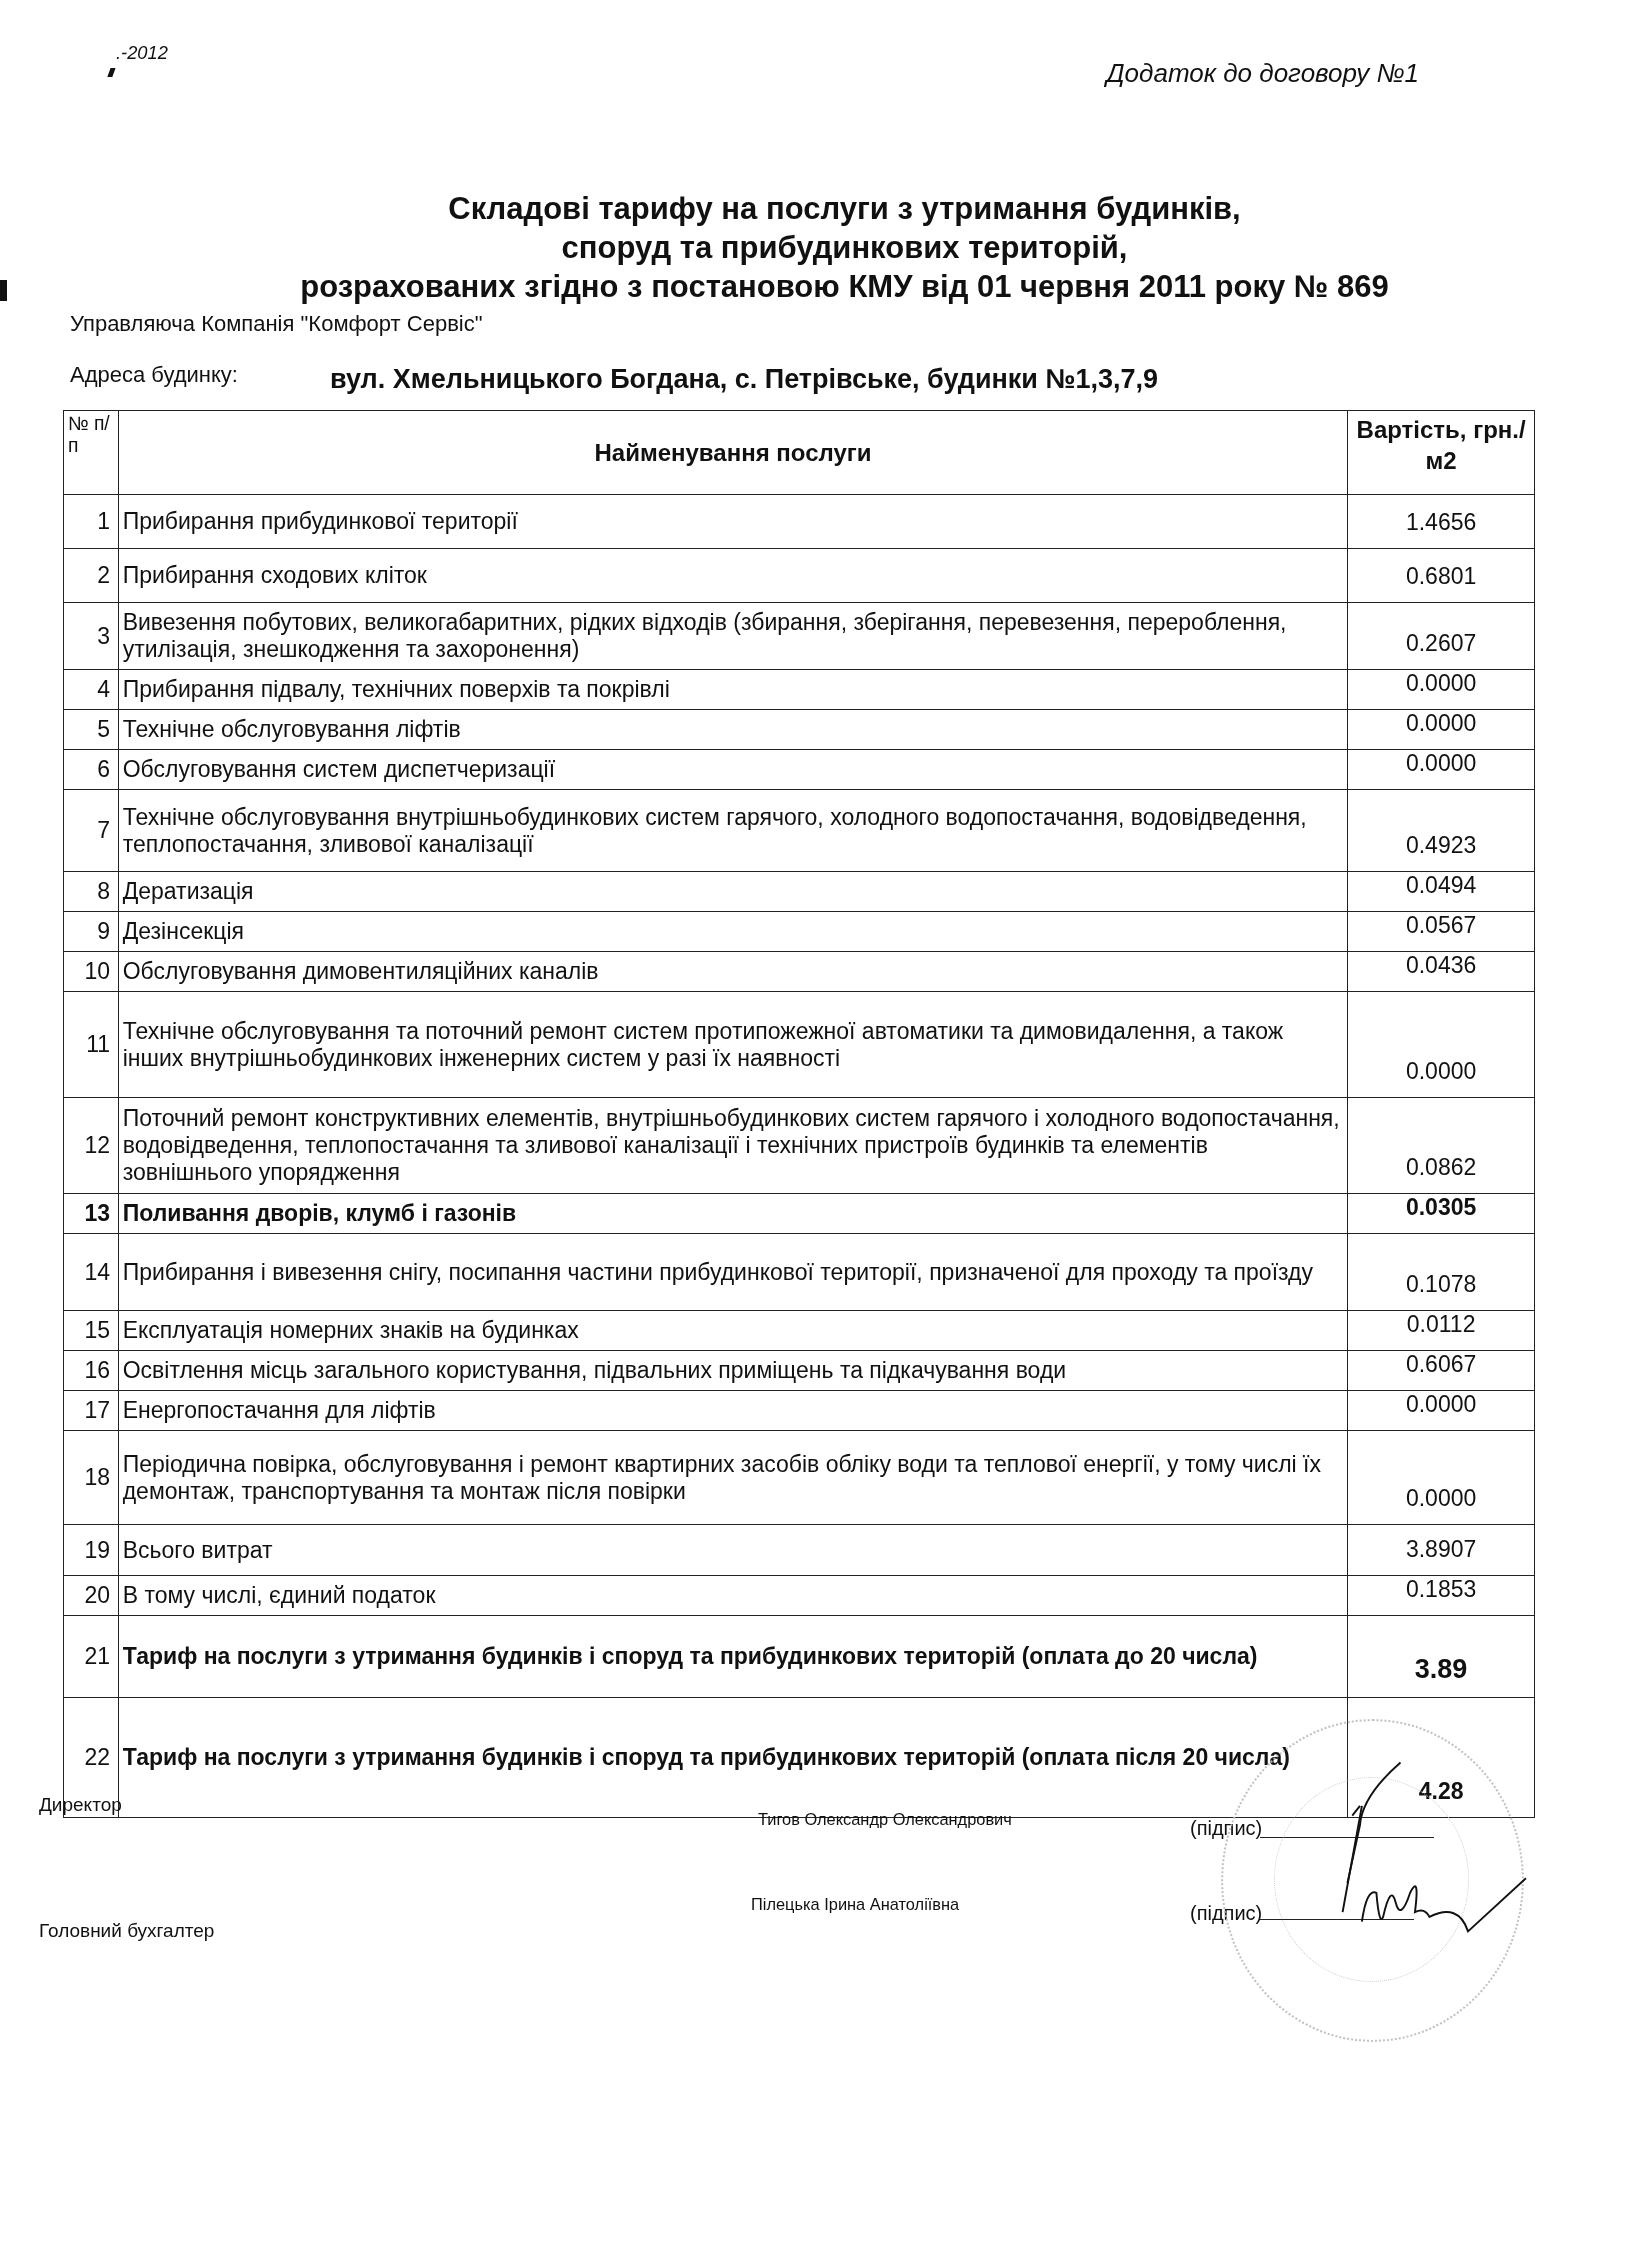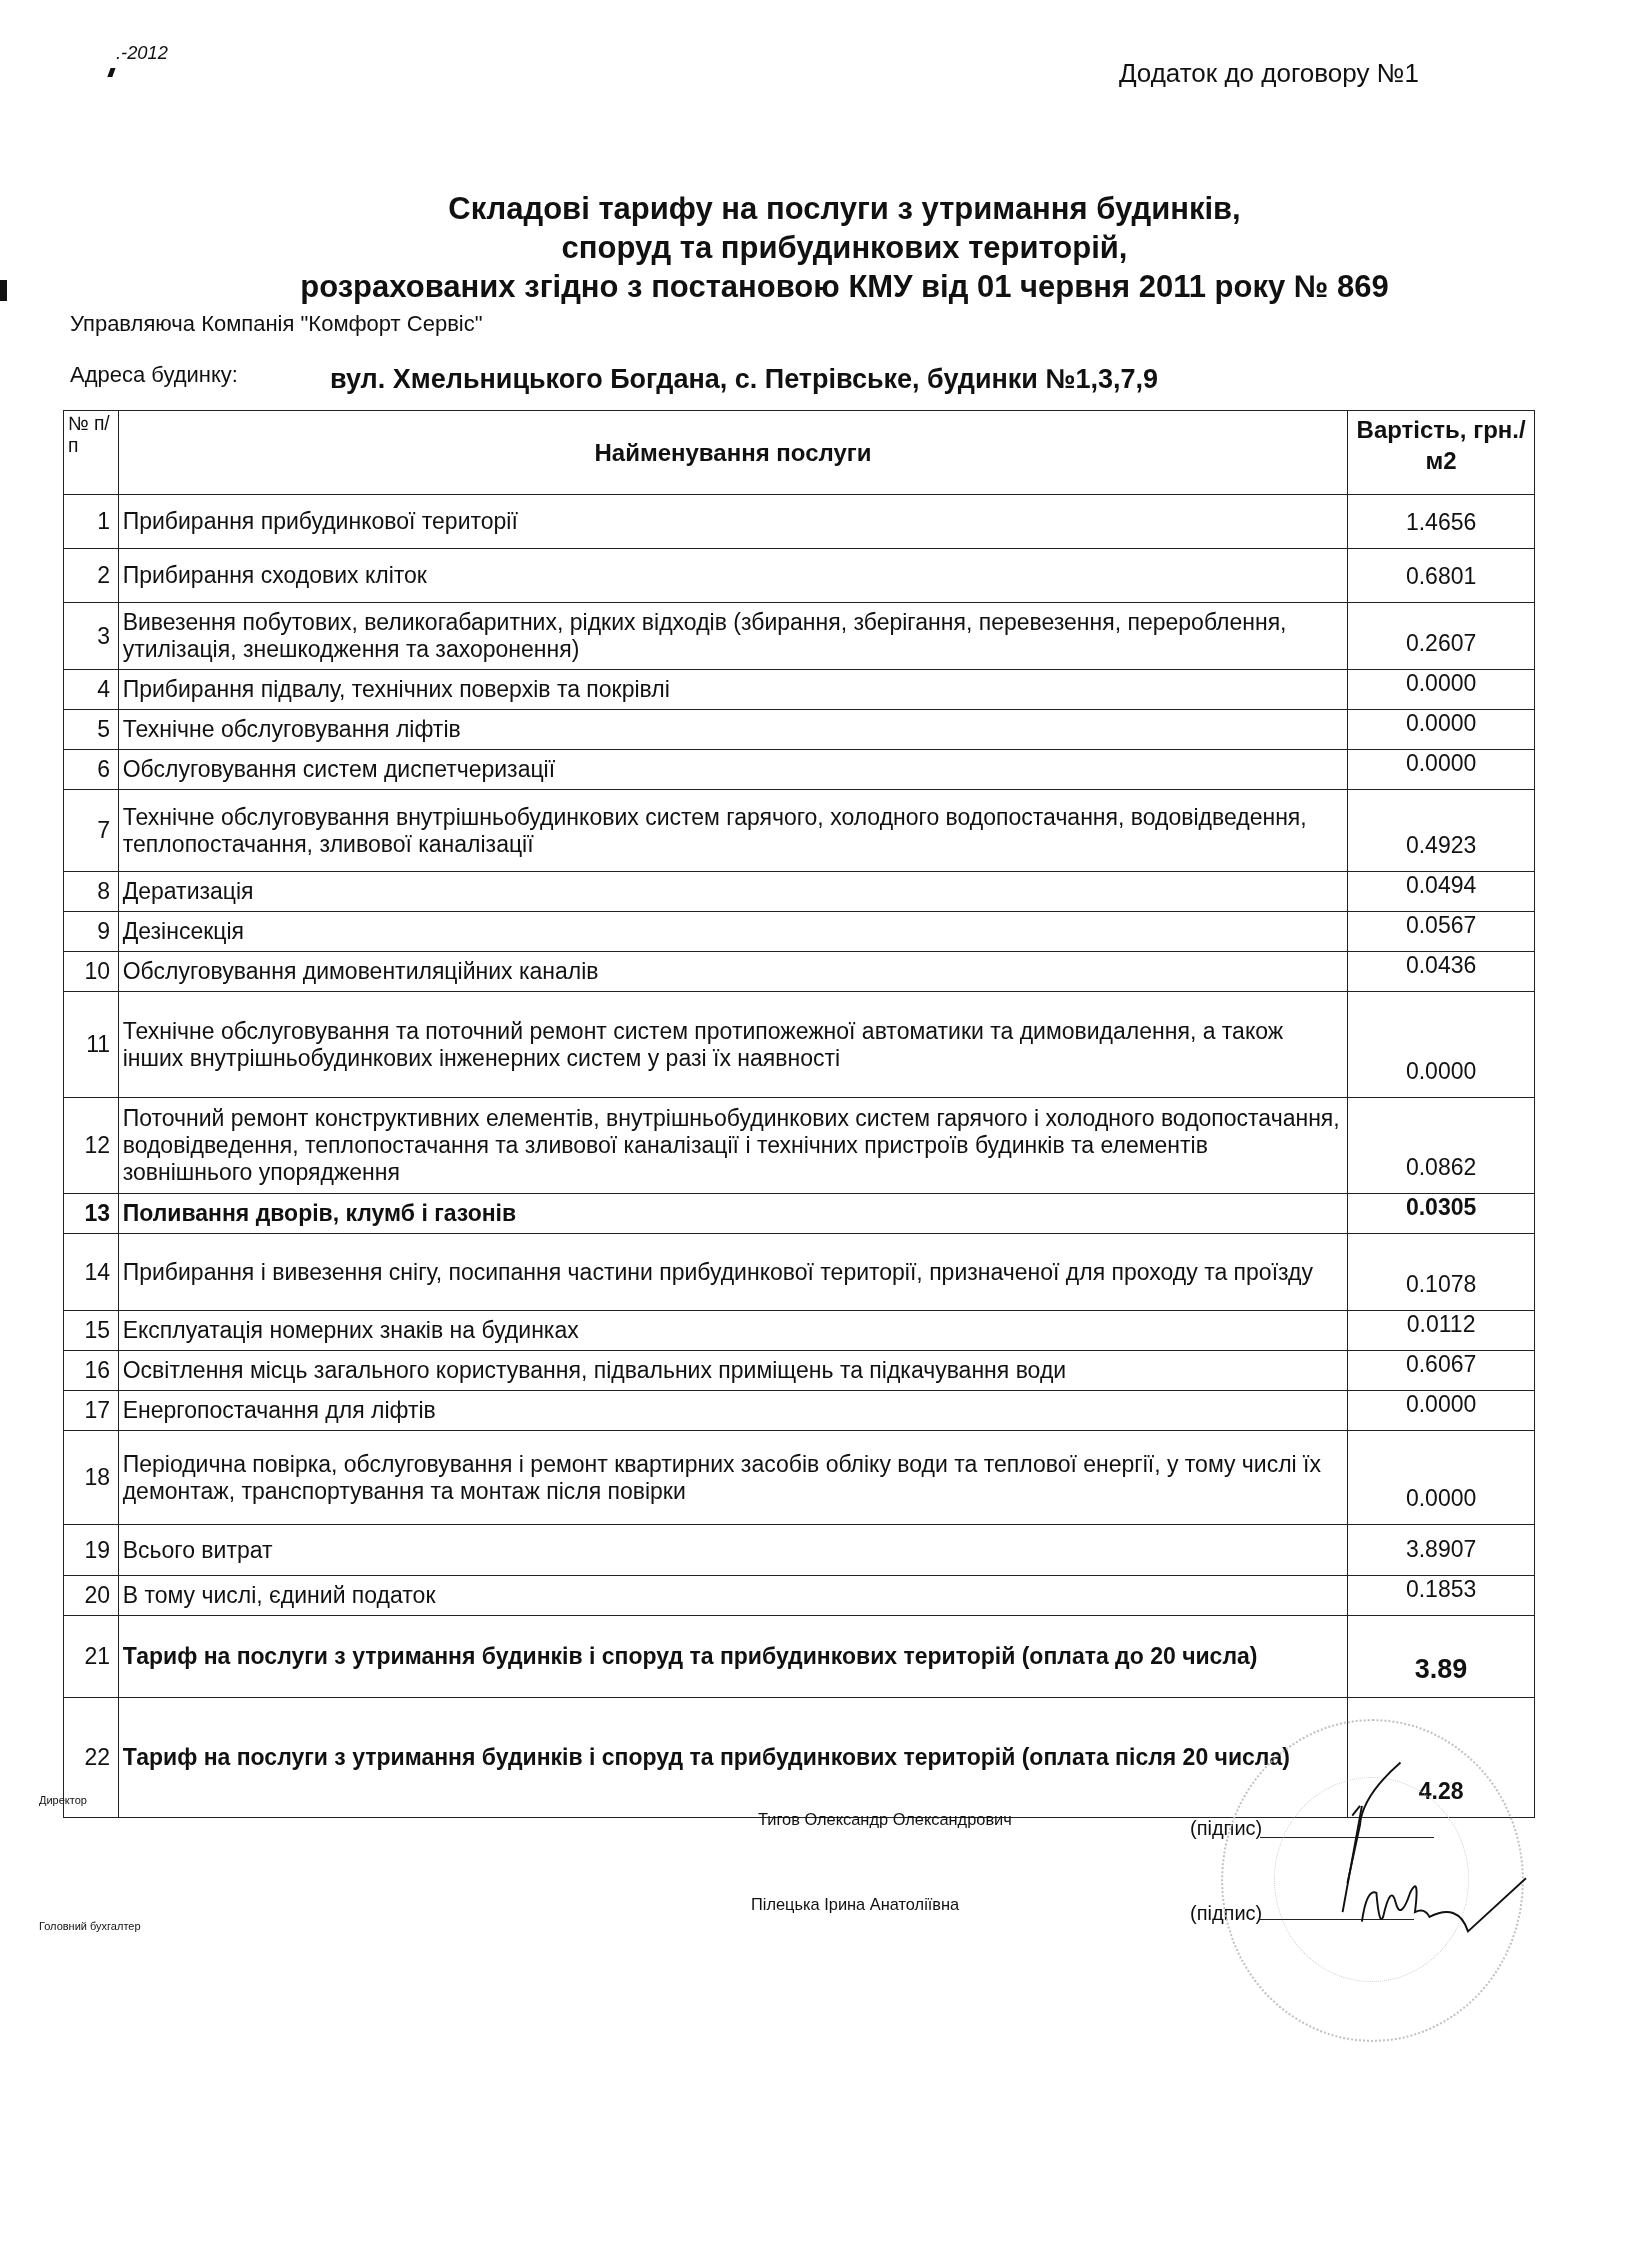--- a/index.html
+++ b/index.html
@@ -3,41 +3,41 @@
 <meta charset="utf-8">
 <style>
   html, body { margin: 0; padding: 0; background: #ffffff; }
   body {
     width: 1641px; height: 2257px; position: relative; overflow: hidden;
     font-family: "Liberation Sans", sans-serif; color: #111;
   }
   .abs { position: absolute; }
   #date-top { left: 116px; top: 42px; font-size: 18.3px; font-style: italic; }
   #date-mark { left: 109px; top: 68px; width: 4.8px; height: 8.7px; background:#111; transform: skewX(-20deg); }
-  #appendix { right: 222px; top: 58px; font-size: 26px; }
+  #appendix { right: 222px; top: 58px; font-size: 26px; font-style: italic; }
   #left-edge { left: 0; top: 280px; width: 6.8px; height: 21px; background:#111; }
   #title { left: 0; width: 1641px; top: 189px; text-align: center; font-weight: bold; font-size: 31px; line-height: 39px; }
   #title div { white-space: nowrap; padding-left: 48px; }
   #company { left: 70px; top: 311px; font-size: 22px; }
   #addr-label { left: 70px; top: 362px; font-size: 22px; }
   #addr-value { left: 330px; top: 364px; font-size: 27px; font-weight: bold; }
 
   #tbl { left: 63px; top: 410px; width: 1472px; border-collapse: collapse; font-size: 23px; table-layout: fixed; }
   #tbl td, #tbl th { border: 1.4px solid #222; padding: 0 3.9px; vertical-align: middle; }
   #tbl th { font-weight: bold; font-size: 24px; }
   #tbl .c-no { width: 48px; text-align: right; padding-right: 7.7px; }
   #tbl .c-name { text-align: left; line-height: 27px; }
   #tbl .c-val { width: 178px; text-align: center; vertical-align: bottom; padding-bottom: 12px; }
   #tbl th.c-no { text-align: left; vertical-align: top; font-weight: normal; font-size: 19.3px; line-height: 22px; padding: 1.9px 1.9px 0 3.9px; }
   #tbl th.c-name { text-align: center; }
   #tbl th.c-val { vertical-align: middle; text-align: center; line-height: 31px; padding-bottom: 16px; }
   #tbl tr.bold td.c-name, #tbl tr.bold td.c-val { font-weight: bold; }
   #tbl tr.total-strong td.c-val { font-size: 27px; }
 
-  .sig-role { font-size: 11px; }
+  .sig-role { font-size: 19px; }
   .sig-name { font-size: 16.4px; }
   .sig-label { font-size: 20px; }
   .sig-line { height: 1px; background: #222; }
   #stamp { left: 1221px; top: 1719px; width: 299px; height: 319px; border-radius: 50%; border: 2.9px dotted #bbb; opacity: 0.9; }
   #stamp-inner { left: 1274px; top: 1777px; width: 193px; height: 203px; border-radius: 50%; border: 1.9px dotted #ccc; }
 </style>
 </head>
 <body>
 
 <div class="abs" id="date-top">.-2012</div>

